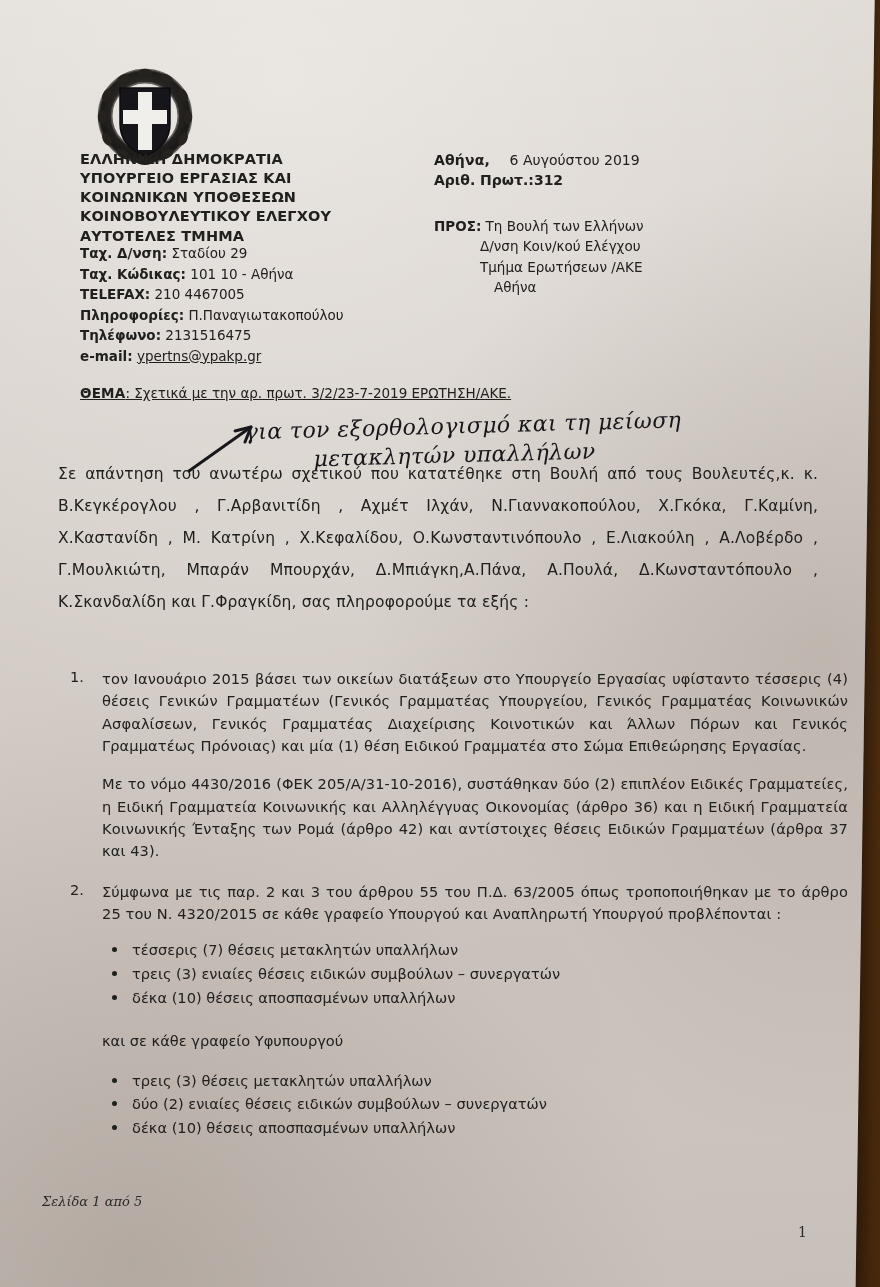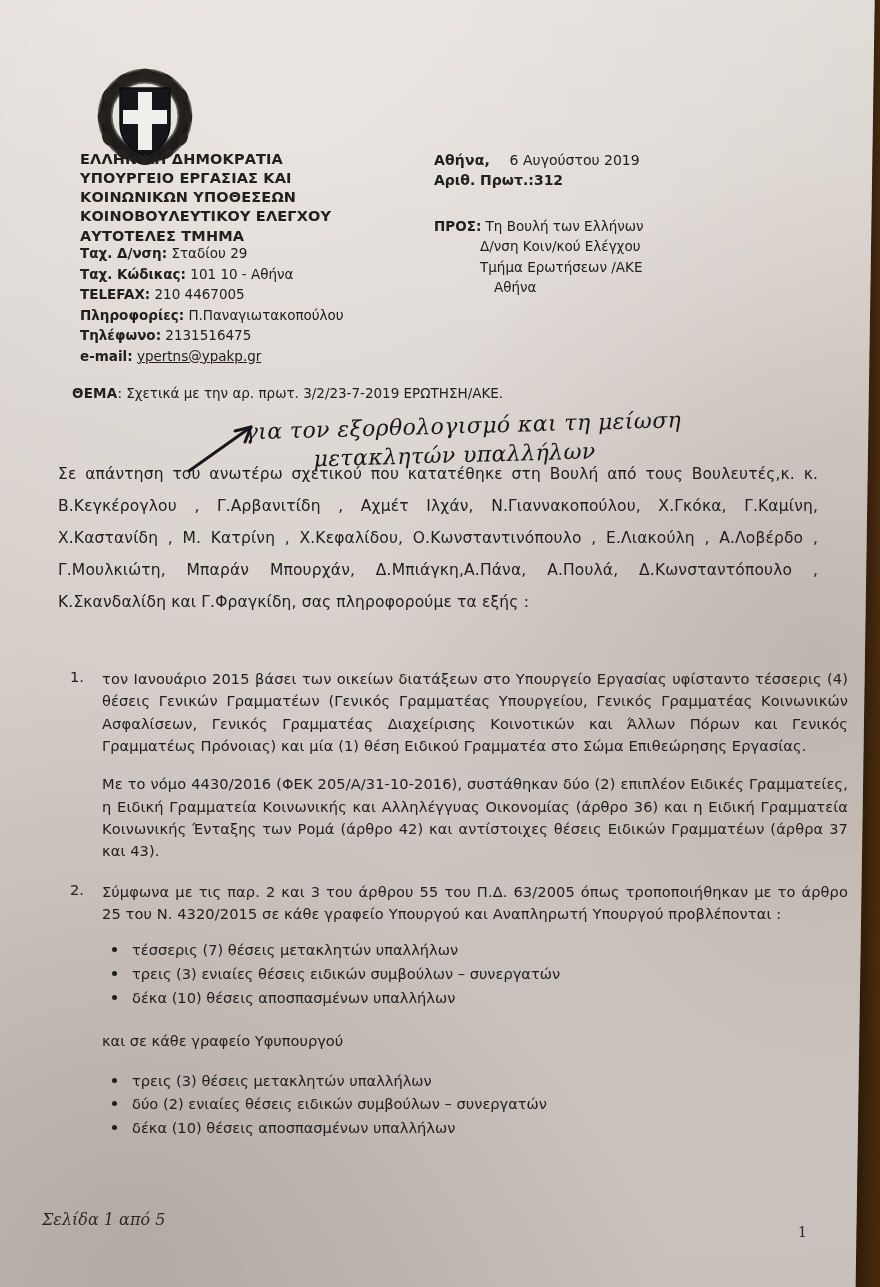--- a/index.html
+++ b/index.html
@@ -89,22 +89,23 @@
     font-size: 13.5px;
     line-height: 1.5;
   }
   .recipient .lbl { font-weight: bold; }
   .recipient .r-ind { display: block; padding-left: 46px; }
   .recipient .r-ind2 { display: block; padding-left: 60px; }
 
   
   .subject {
     position: absolute;
-    left: 72px; top: 385px;
+    left: 80px; top: 385px;
     font-size: 13.5px;
+    text-decoration: underline;
   }
   .subject .lbl { font-weight: bold; letter-spacing: 0.2px; }
 
   
   .handwriting {
     position: absolute;
     left: 245px; top: 410px;
     width: 520px;
     font-family: "DejaVu Serif", serif;
     font-style: italic;
@@ -167,23 +168,22 @@
     background: #1f1f1e;
   }
   .sub-note { margin: 20px 0 0 0; font-size: 14.6px; line-height: 1.6; }
 
   
   .footer-left {
     position: absolute;
     left: 42px; top: 1194px;
     font-family: "DejaVu Serif", serif;
     font-style: italic;
-    font-size: 16px;
+    font-size: 13px;
     color: #2a2a28;
-    margin-top: 16px;
   }
   .footer-right {
     position: absolute;
     left: 798px; top: 1224px;
     font-family: "DejaVu Serif", serif;
     font-size: 14px;
     color: #2a2a28;
   }
 </style>
 </head>

